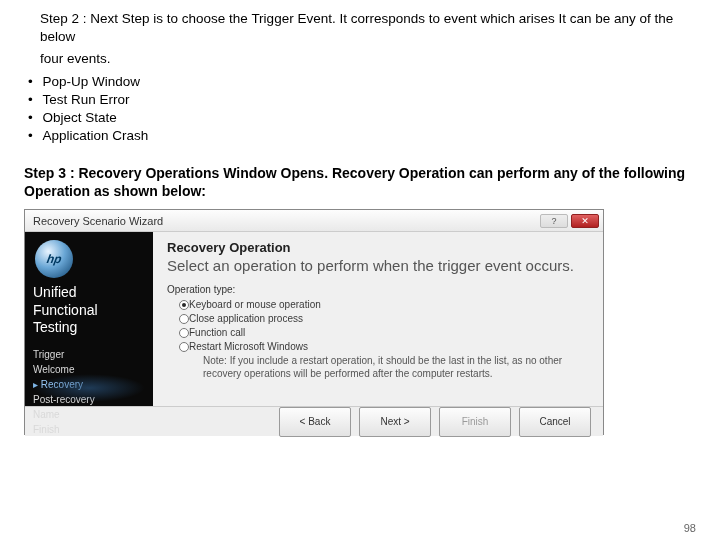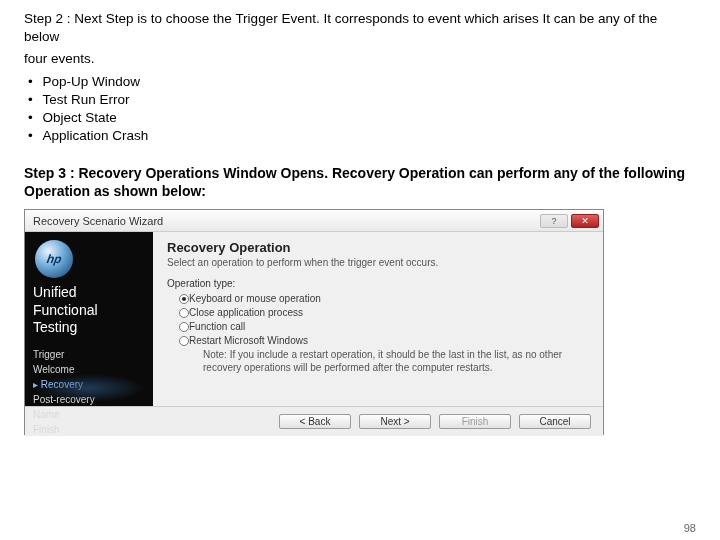--- a/index.html
+++ b/index.html
@@ -1,20 +1,20 @@
 <!DOCTYPE html>
 <html><head>
 <meta charset="utf-8">
 <style>
   * { box-sizing: border-box; margin: 0; padding: 0; }
   html, body { width: 720px; height: 540px; background: #fff; font-family: Arial, Helvetica, sans-serif; color: #000; }
   .page { width: 720px; height: 540px; position: relative; padding: 10px 24px 0 24px; }
   .title { font-family: "Segoe UI", Calibri, Arial, sans-serif; font-size: 26px; font-weight: 400; letter-spacing: 0.5px; color: #111; margin-bottom: 30px; }
   .body-text { font-size: 13.5px; line-height: 1.35; color: #000; }
-  .step2 { margin-bottom: 4px; }
+  .step2 { margin-bottom: 4px; margin-left: 16px; }
   ul.trigger-list { list-style: none; padding: 0; margin: 0 0 18px 0; }
   ul.trigger-list li::before { content: "• "; }
   ul.trigger-list li { padding-left: 4px; text-indent: 0; }
   ul.trigger-list li span { margin-left: 6px; }
   .step3 { font-size: 14px; font-weight: 700; margin-bottom: 8px; line-height: 1.35; }
 
   
   .wizard { width: 580px; height: 226px; border: 1px solid #888; background: #d946ef; position: relative; font-family: "Segoe UI", Tahoma, sans-serif; }
   .wiz-titlebar { height: 22px; background: linear-gradient(#fdfdfd,#e9e9e9); border-bottom: 1px solid #ccc; display: flex; align-items: center; justify-content: space-between; padding: 0 4px 0 8px; }
   .wiz-title { font-size: 11px; color: #333; }
@@ -28,30 +28,30 @@
   .hp-logo span { font-size: 12px; color:#003a63; font-style: italic; font-weight:700; transform: skewX(-10deg);}
   .prod-name { color:#fff; font-size:14px; line-height:1.25; margin-bottom:10px; }
   .side-steps { list-style:none; }
   .side-steps li { color:#d9d9d9; font-size:10px; padding:2px 0; }
   .side-steps li.active::before { content:"▸ "; color:#7fb7e8; }
   .side-steps li.active { color:#9fd0ff; }
   .side-bottom { position:absolute; bottom:4px; left:8px; right:8px; height:28px; background: radial-gradient(ellipse at center, rgba(40,80,120,0.7), rgba(0,0,0,0) 70%); }
 
   .wiz-main { flex:1; background:#f0f0f0; padding: 8px 14px 4px 14px; color:#3a3a3a; font-size:10px; }
   .wiz-main h3 { font-size: 13px; font-weight:700; color:#222; margin-bottom:2px; }
-  .wiz-sub { font-size:10px; color:#555; margin-bottom:10px; }
+  .wiz-sub { font-size:15px; color:#555; margin-bottom:10px; }
   .op-type-lbl { font-size:10px; color:#333; margin-bottom:4px; }
   .radios { padding-left: 12px; }
   .radio-row { display:flex; align-items:center; margin-bottom:3px; font-size:10px; color:#3a3a3a;}
   .radio-dot { width:10px;height:10px;border:1px solid #777;border-radius:50%;display:inline-flex;align-items:center;justify-content:center;background:#fff;}
   .radio-dot.sel::after{content:"";width:4px;height:4px;border-radius:50%;background:#2a2a2a;}
   .note { font-size:10px; color:#555; padding-left:24px; line-height:1.25; margin-top:2px;}
 
   .wiz-footer { height:30px; border-top:1px solid #ccc; background:#eee; display:flex; align-items:center; justify-content:flex-end; gap:8px; padding:0 12px; }
-  .wbtn { min-width:72px; height:15px; font-size:10px; border:1px solid #9a9a9a; border-radius:2px; background:linear-gradient(#fdfdfd,#e3e3e3); color:#333; display:inline-flex;align-items:center;justify-content:center; }
+  .wbtn { min-width:72px; height:30px; font-size:10px; border:1px solid #9a9a9a; border-radius:2px; background:linear-gradient(#fdfdfd,#e3e3e3); color:#333; display:inline-flex;align-items:center;justify-content:center; }
   .wbtn.disabled { color:#9a9a9a; }
   .page-num { position:absolute; bottom:6px; right:24px; font-size:11px; color:#666; }
 </style>
 </head>
 <body>
 
 <div class="page">
 
   <div class="body-text">
     <div class="step2">Step 2 : Next Step is to choose the Trigger Event. It corresponds to event which arises It can be any of the below</div>

